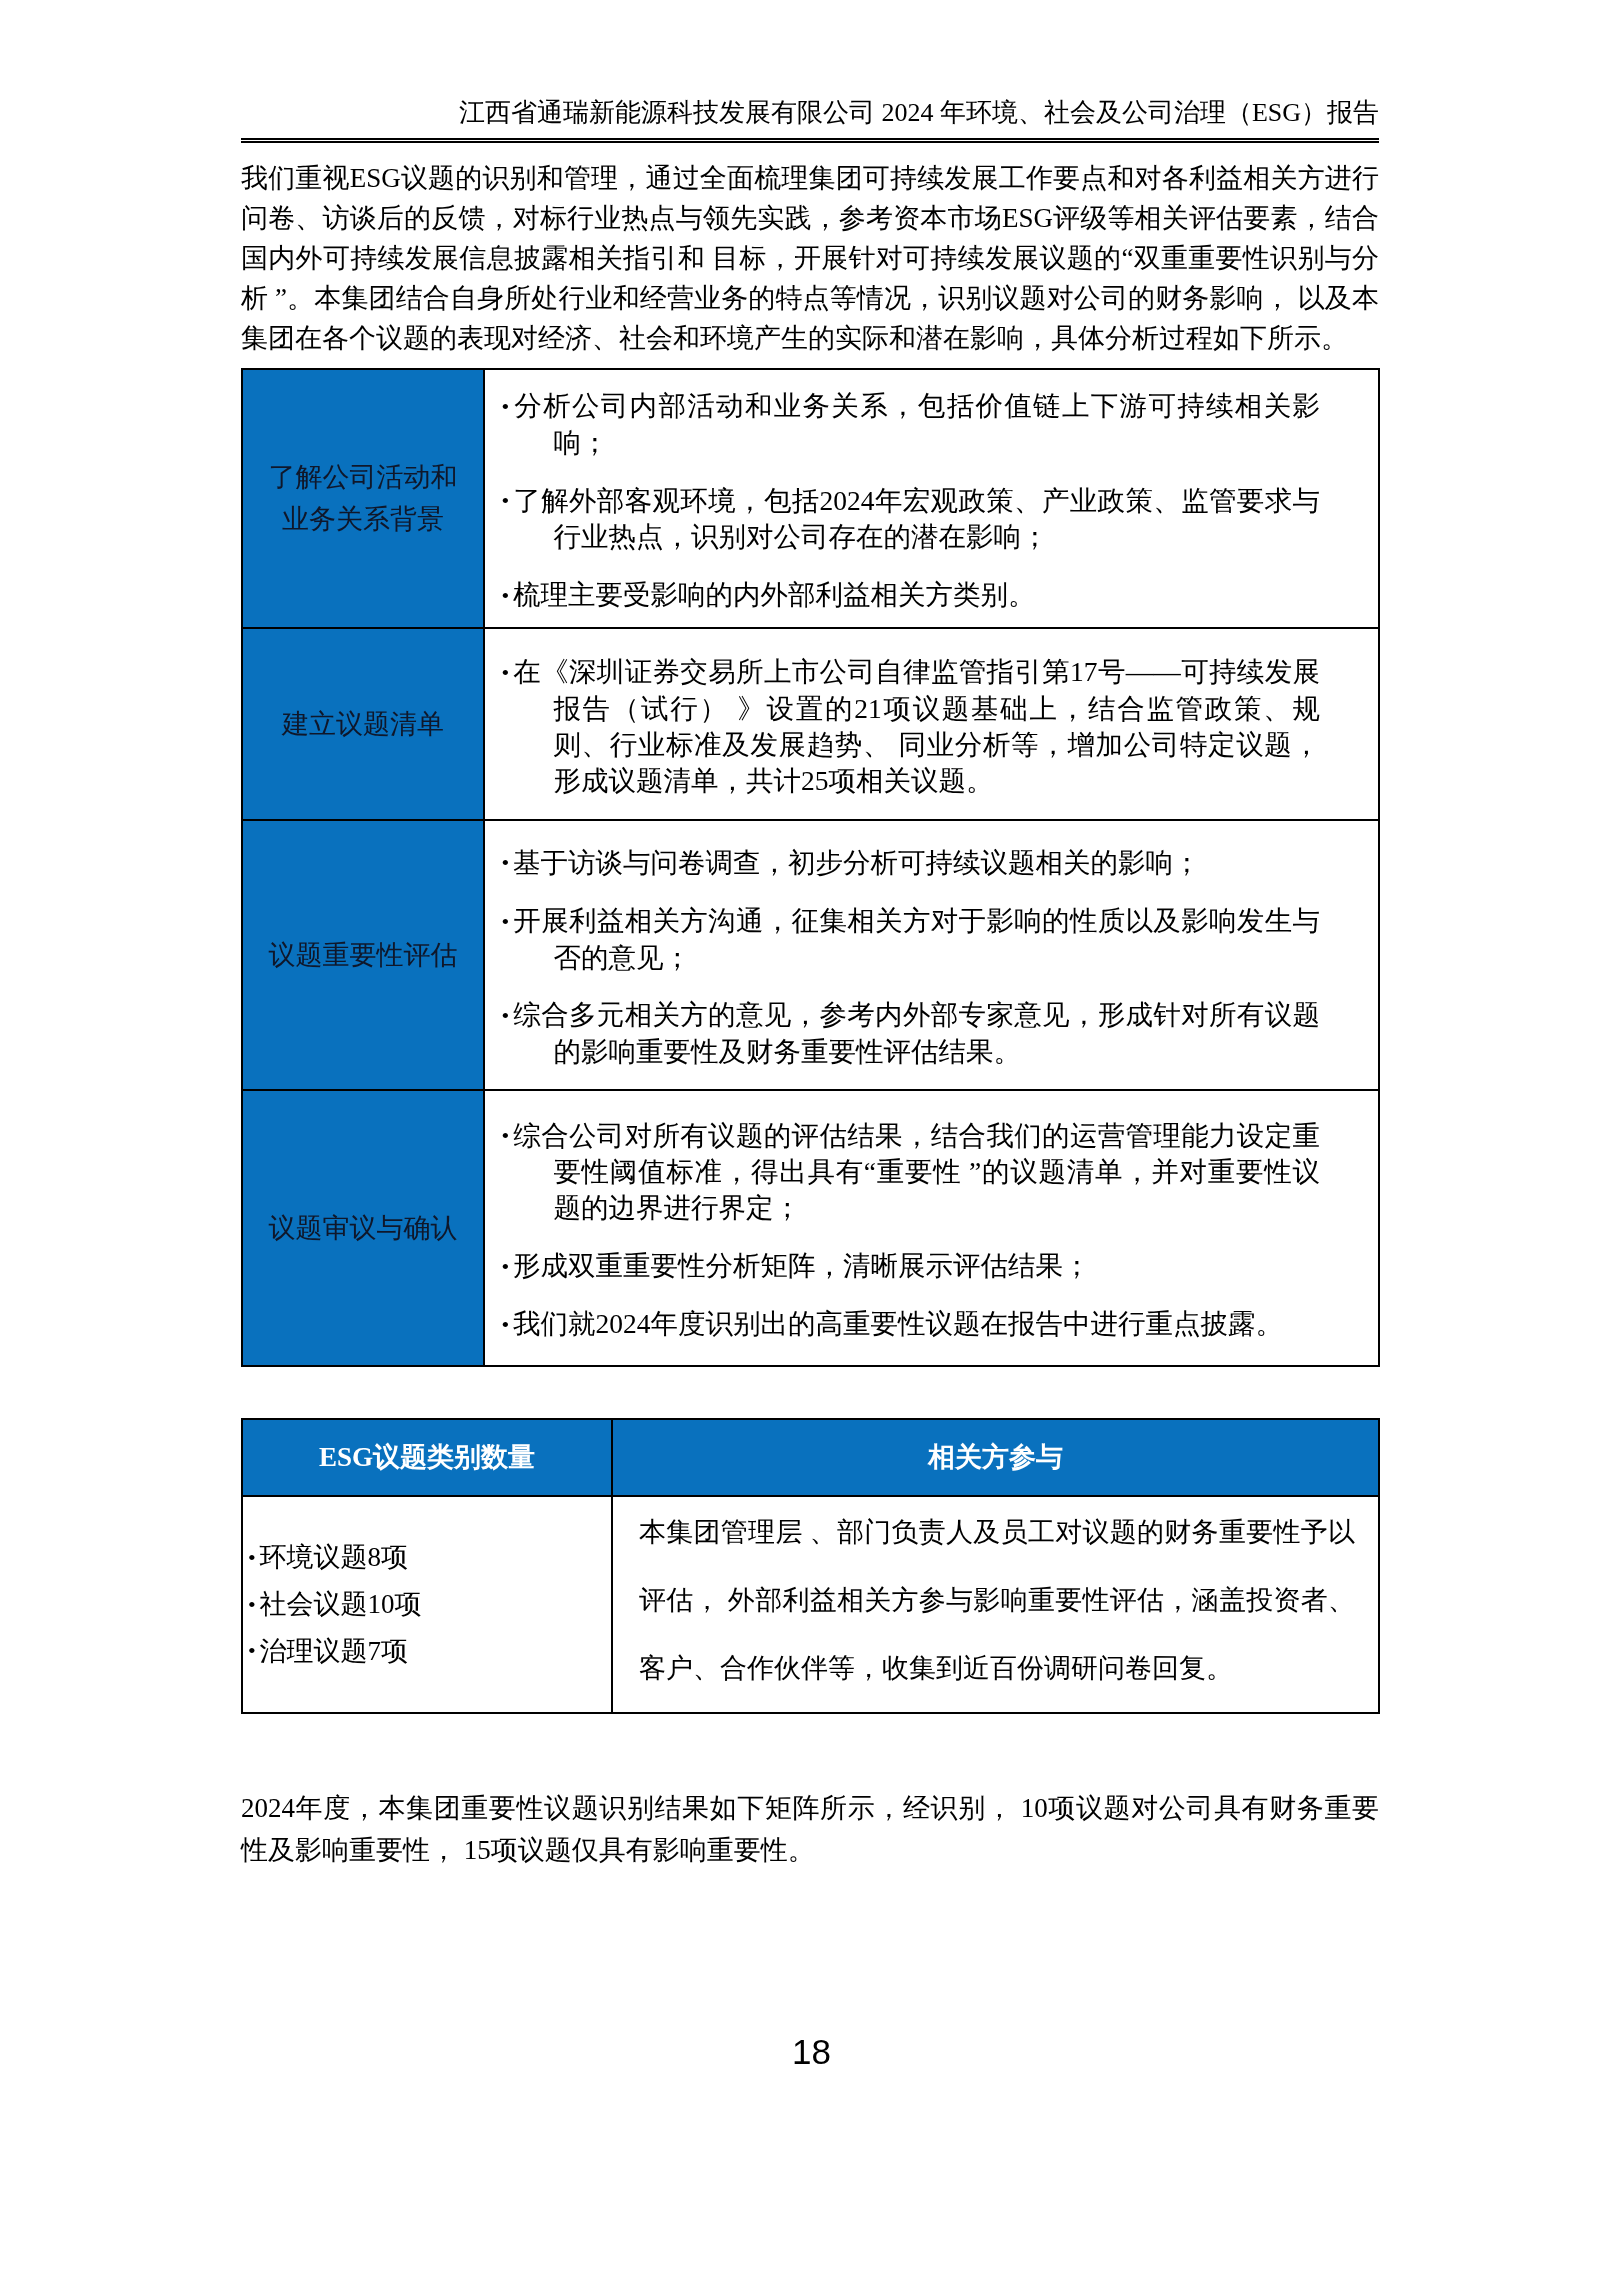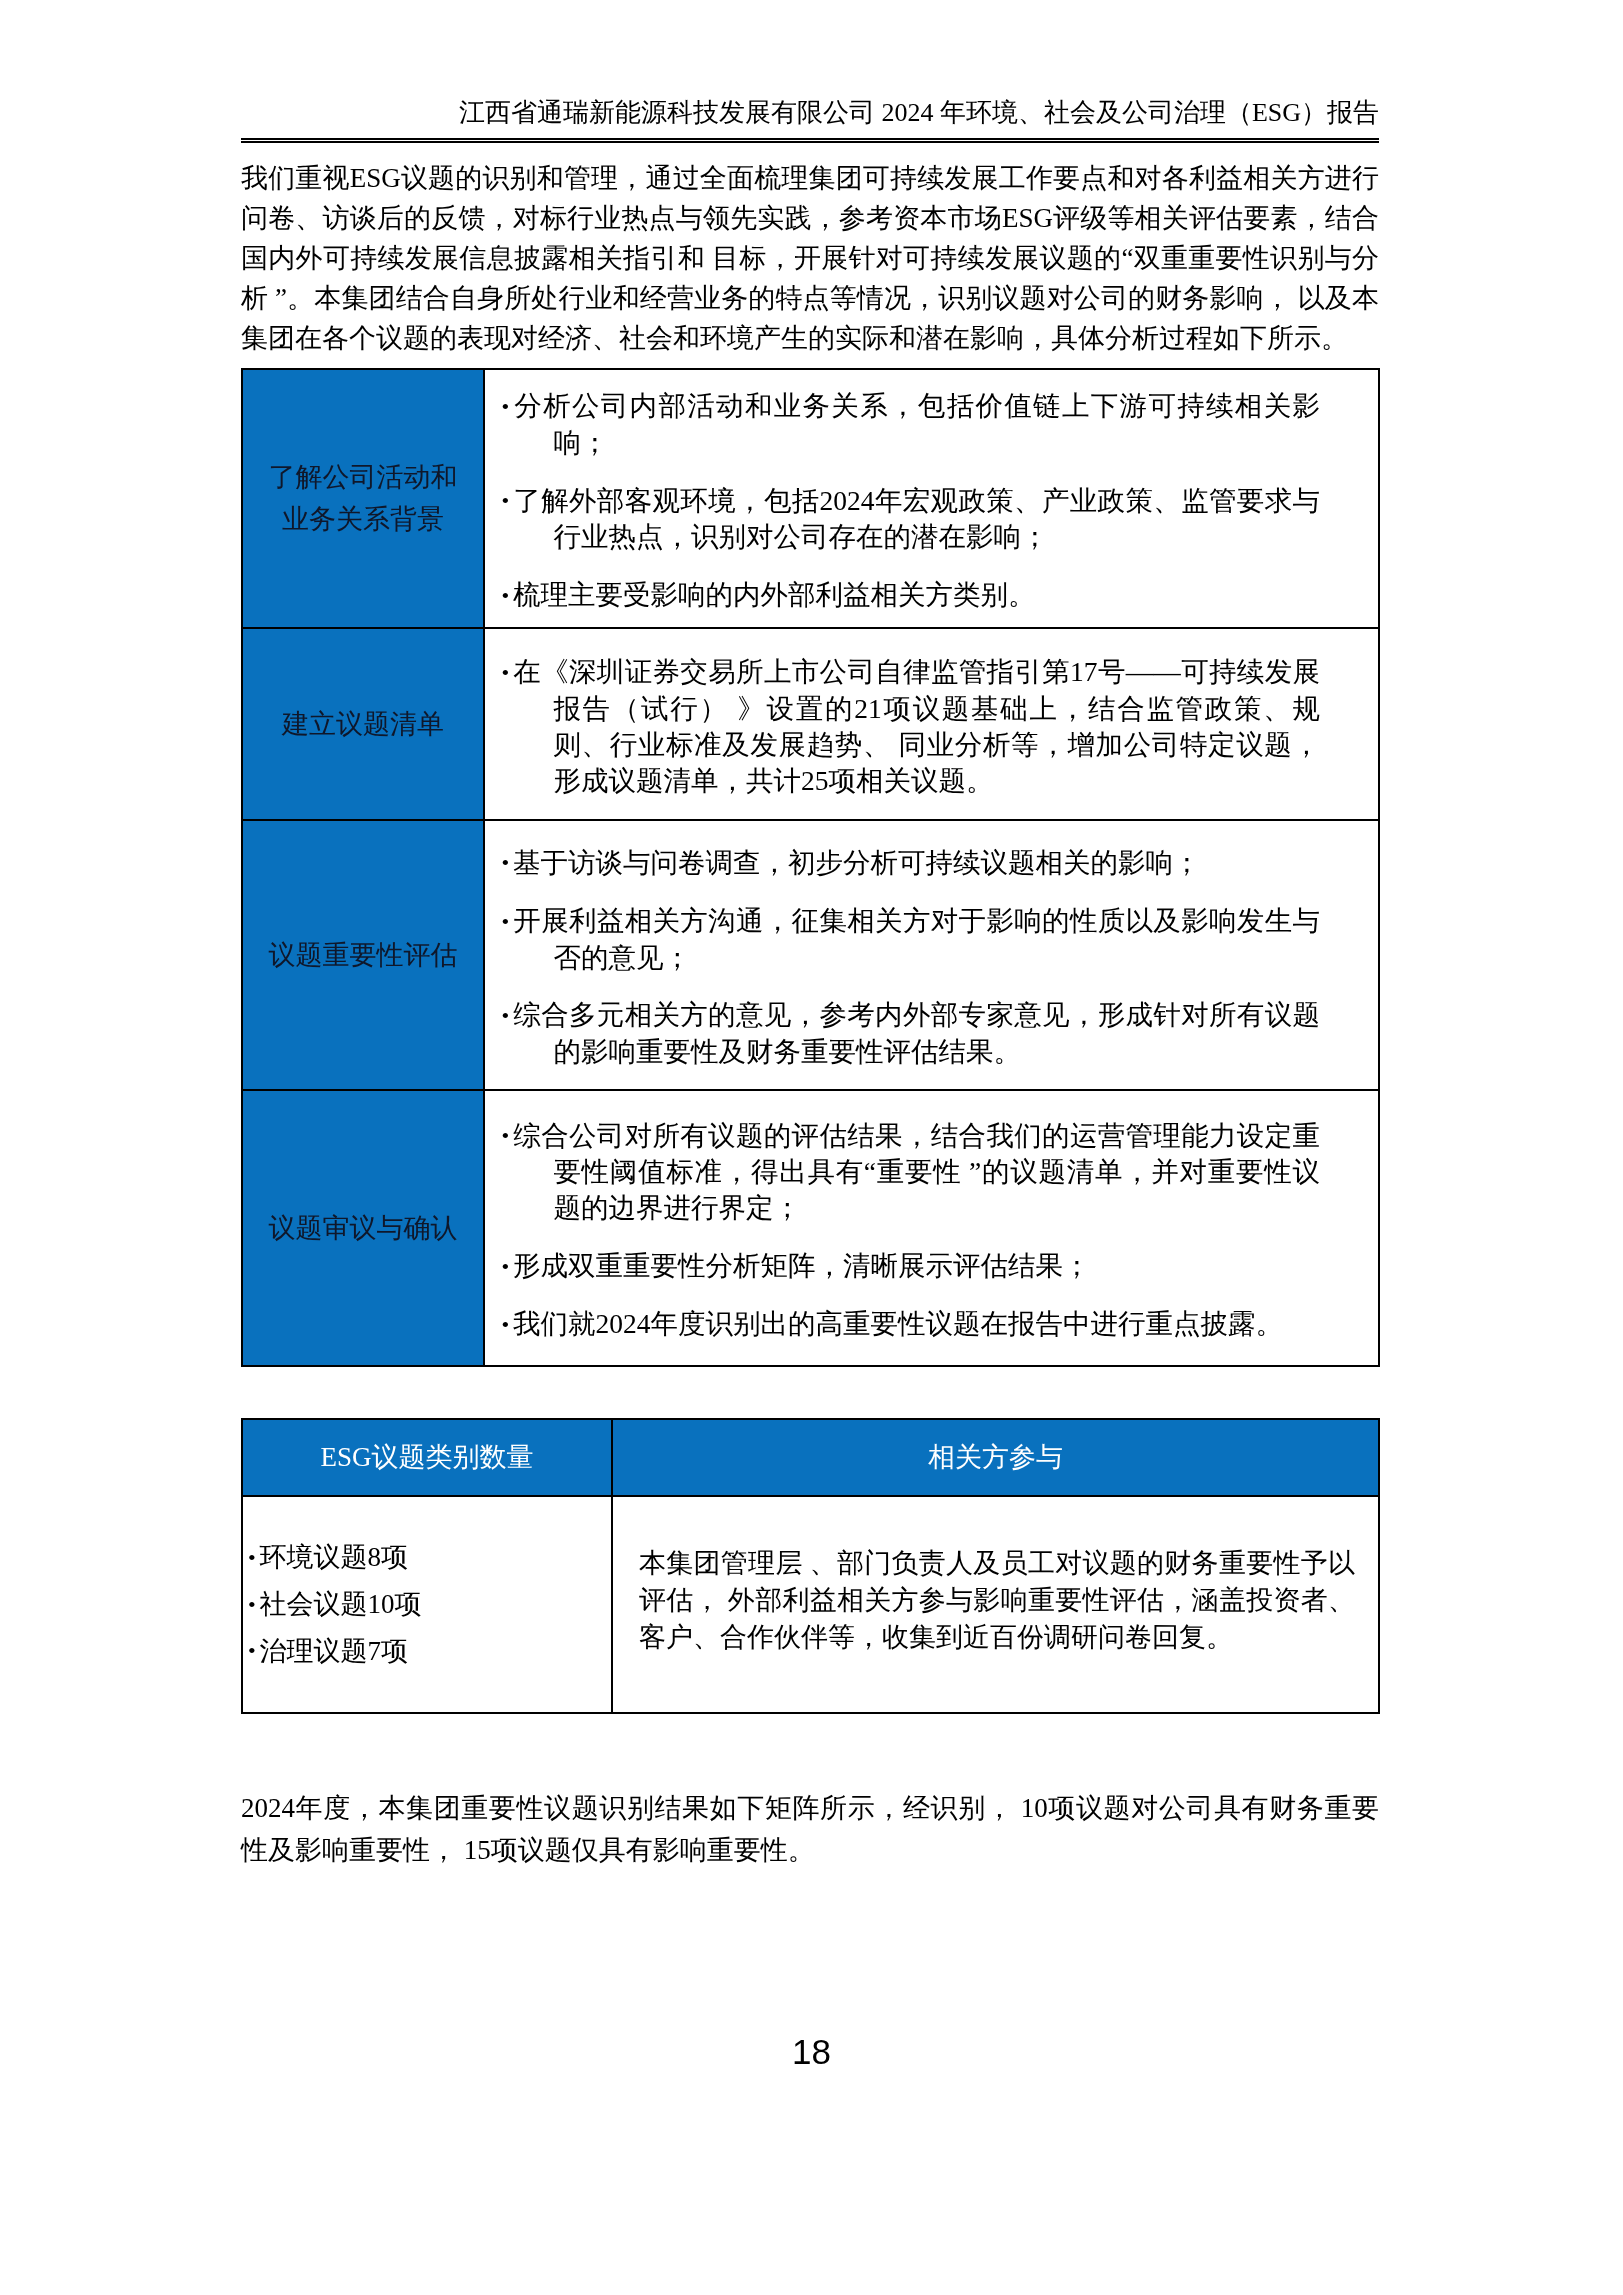--- a/index.html
+++ b/index.html
@@ -79,39 +79,39 @@
   table.esg-table {
     margin: 51px 0 0 241px;
     border-collapse: collapse;
     width: 1139px;
     table-layout: fixed;
   }
   table.esg-table td, table.esg-table th { border: 2px solid #000; }
   table.esg-table th {
     background: var(--blue, #0971BE);
     color: #ffffff;
-    font-weight: normal;
+    font-weight: bold;
     font-size: 27px;
     vertical-align: middle;
     height: 73px;
   }
   th.esg-col1 { width: 366px; }
   td.esg-counts {
     height: 213px;
     vertical-align: middle;
     padding-left: 5px;
     padding-right: 13px;
   }
   td.esg-counts ul.points { font-size: 27px; }
   td.esg-counts ul.points li + li { margin-top: 10px; }
   td.esg-participation {
     vertical-align: middle;
     padding: 0 23px 8px 26px;
     font-size: 27px;
-    line-height: 37px;
+    line-height: 68px;
     text-align: justify;
   }
 
   
   .closing {
     margin: 73px 244px 0 241px;
     font-size: 27px;
     line-height: 42px;
     text-align: justify;
   }

